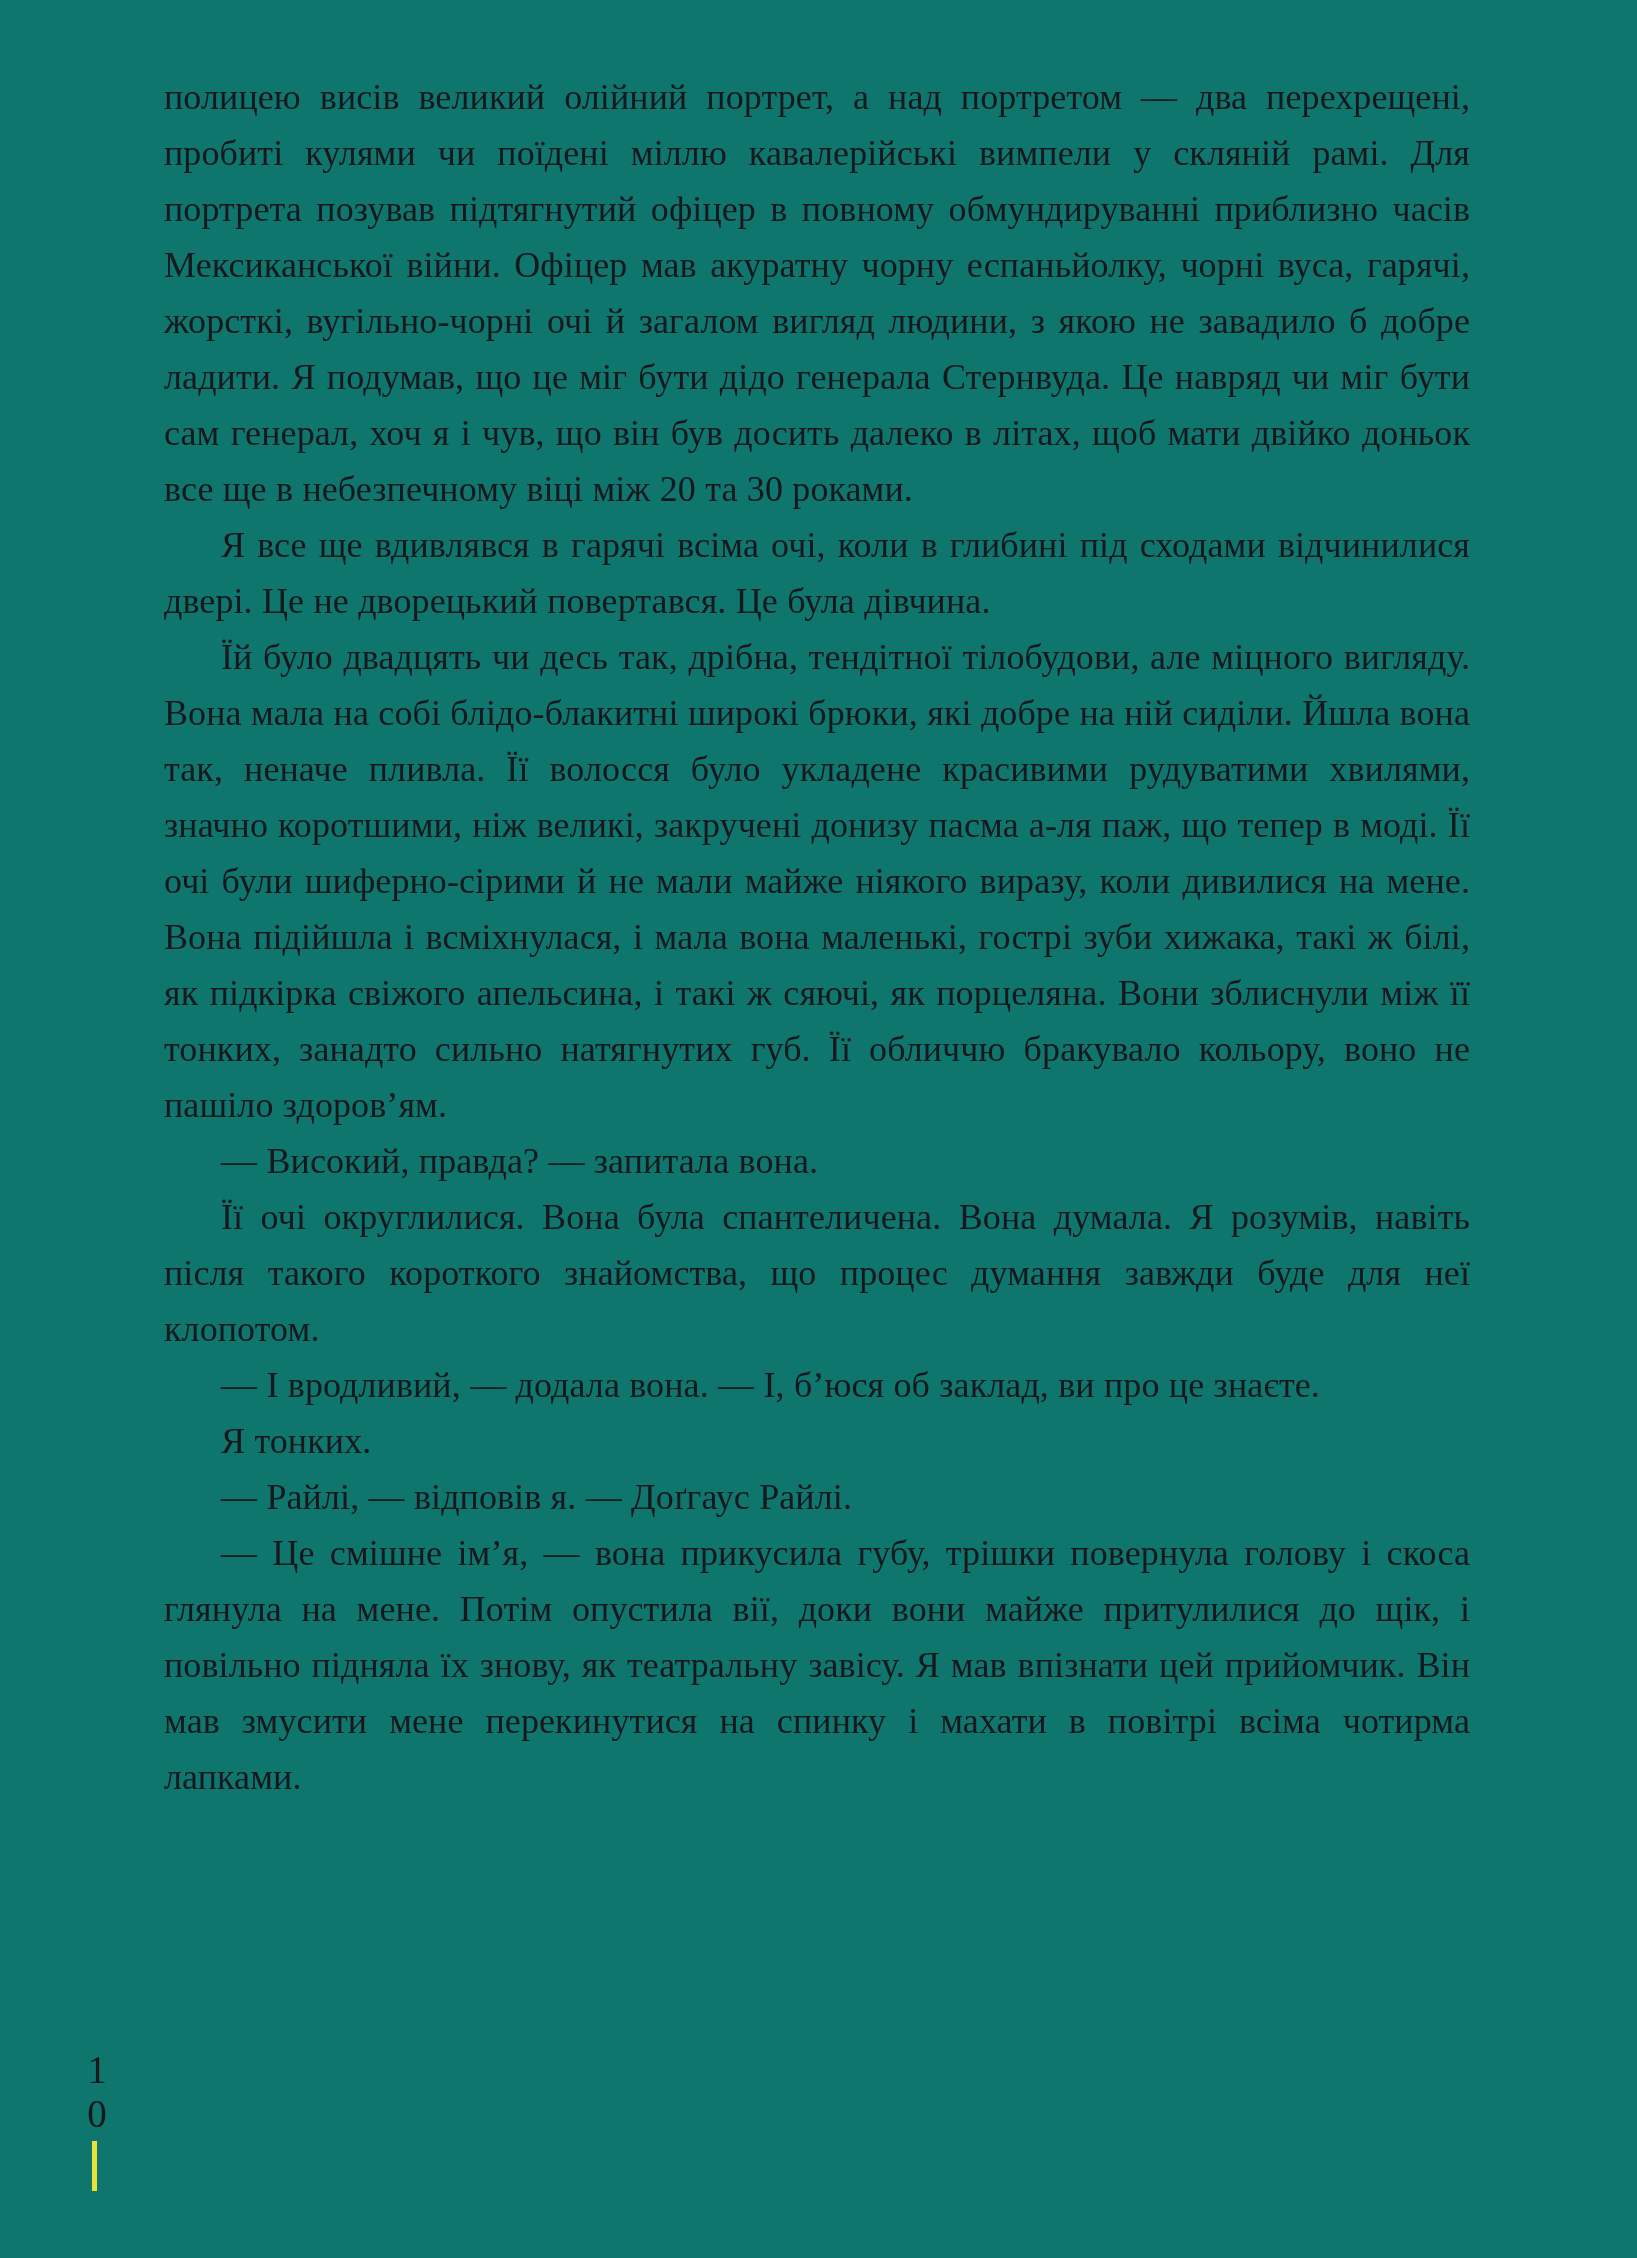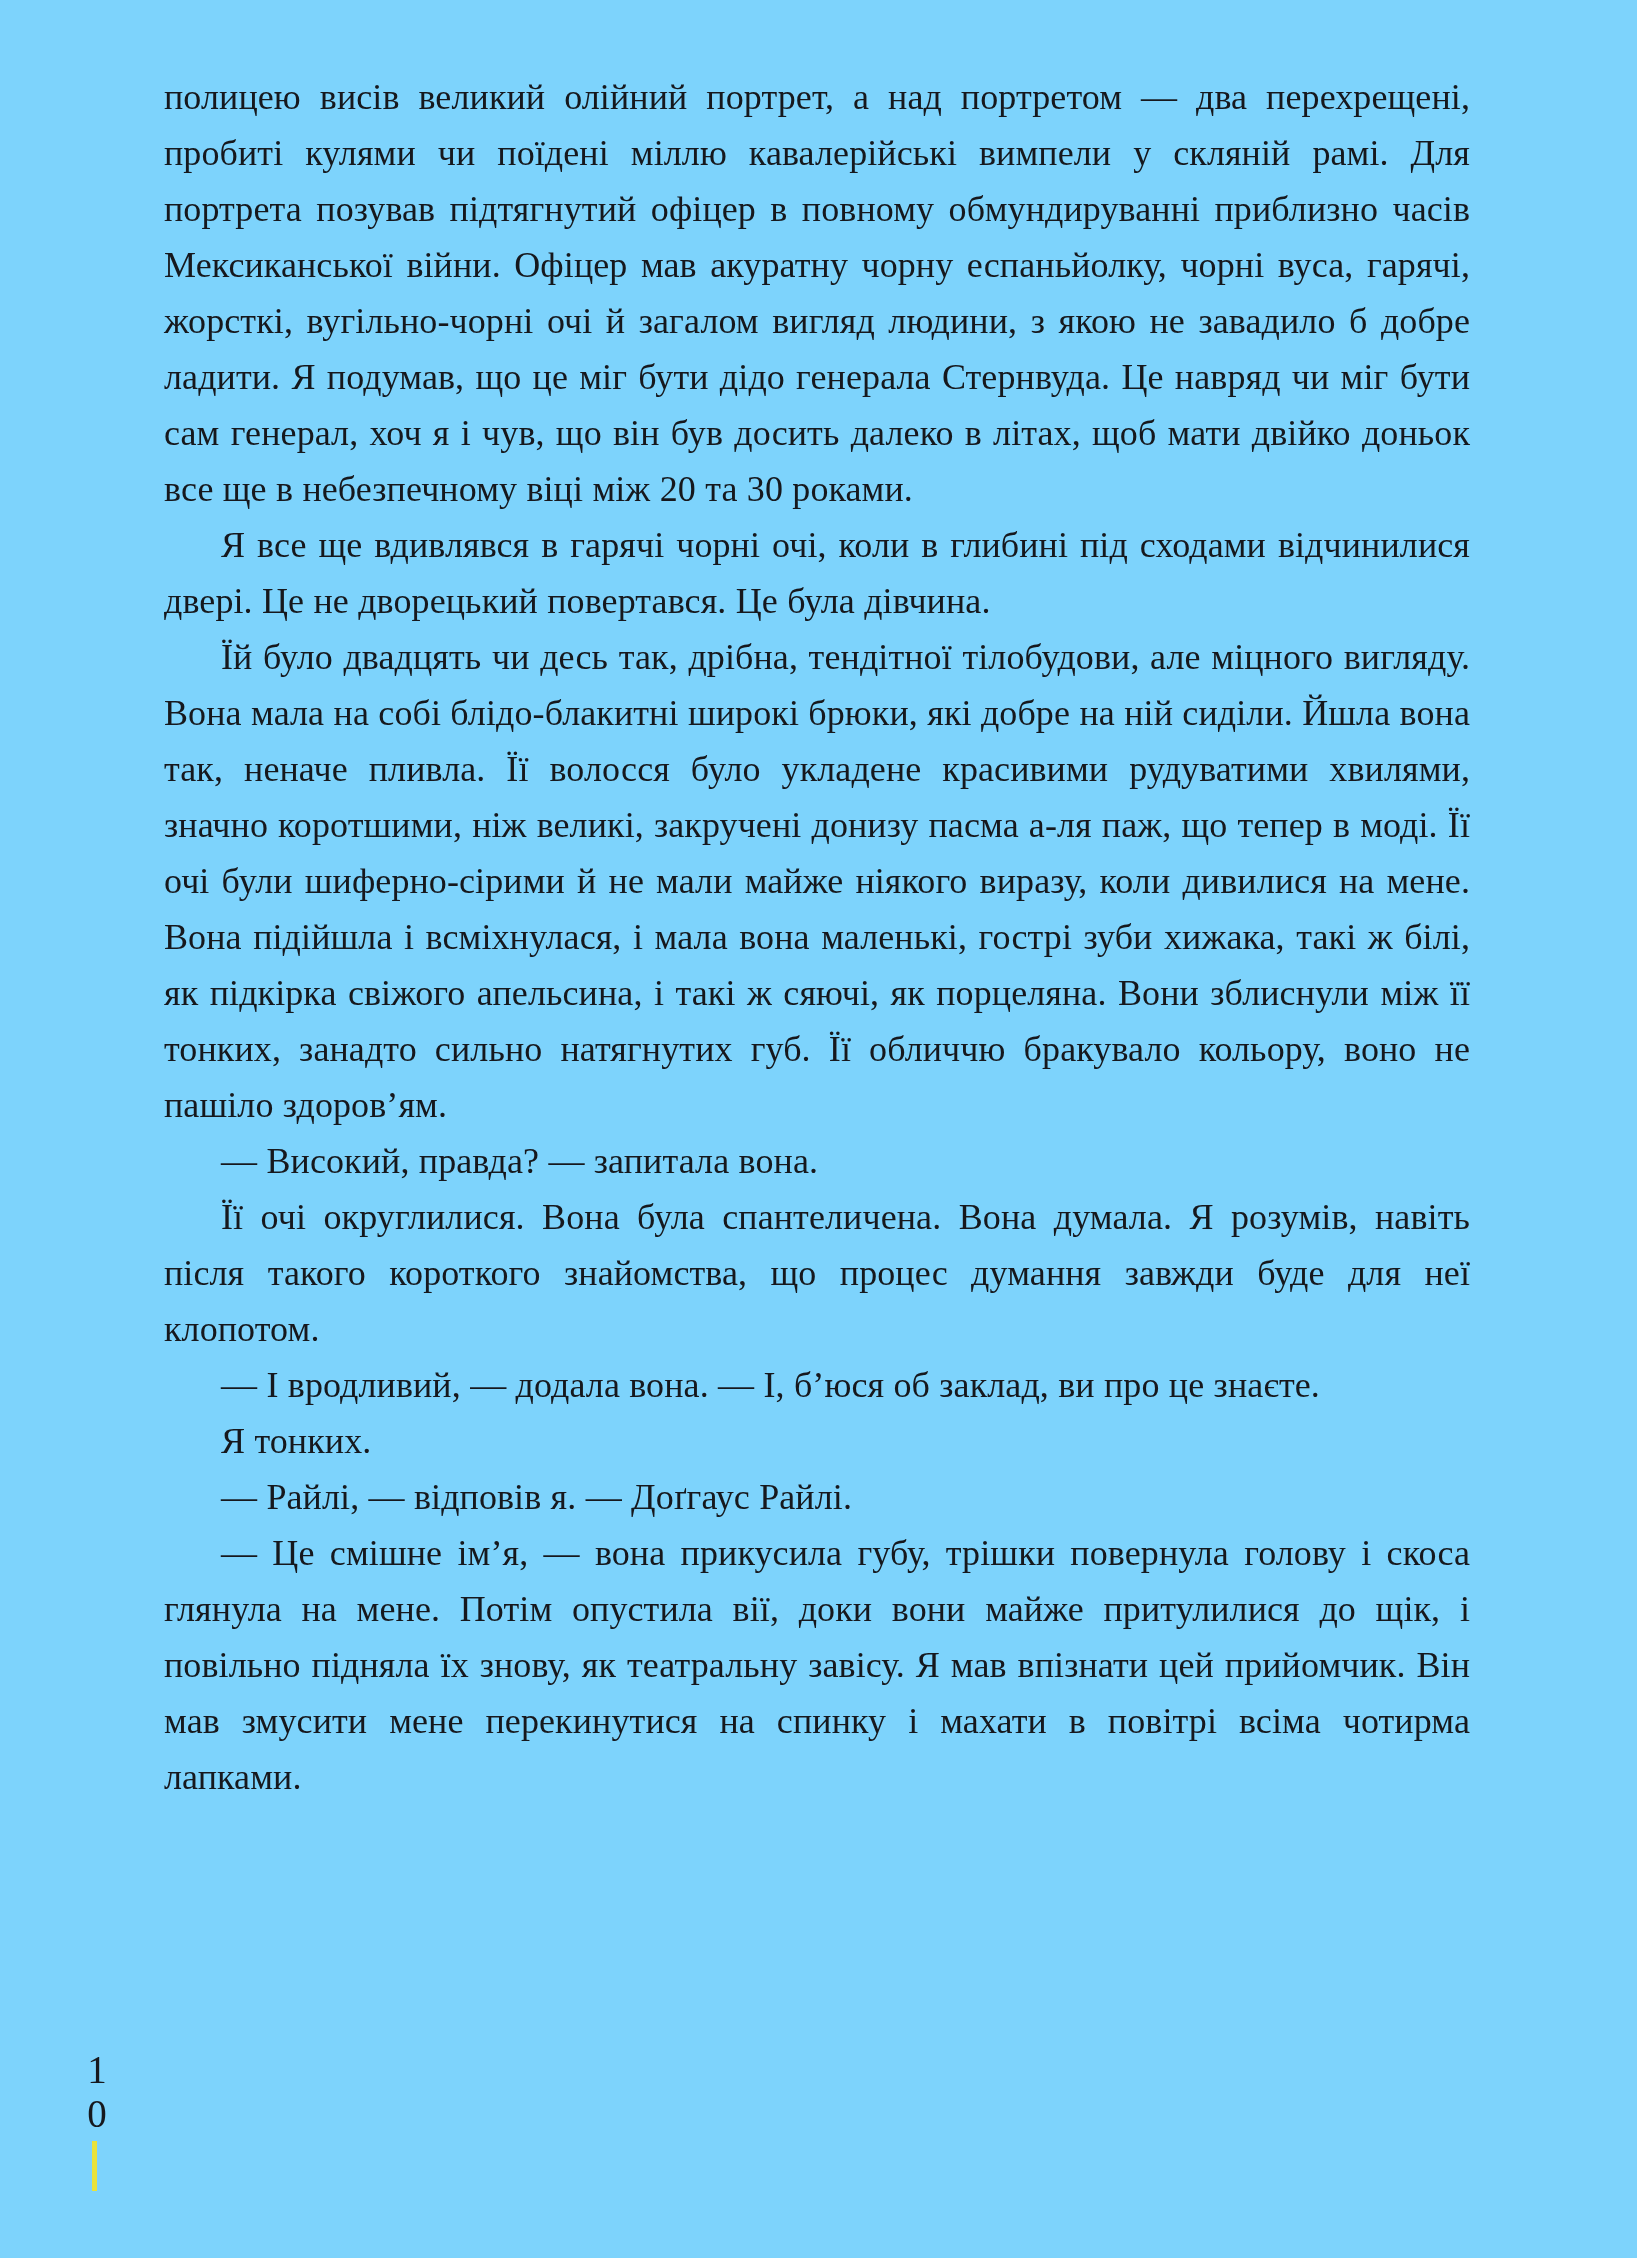--- a/index.html
+++ b/index.html
@@ -66,27 +66,27 @@
     left: 92px;
     top: 2141px;
     width: 4.8px;
     height: 50px;
     background: #e9e23a;
   }
 </style>
 </head>
 <body>
 
-<div id="page" style="background: #7dd3fc;">
+<div id="page" style="background: #0f766e;">
 
   <div id="text-column">
 
     <p class="para" style="color: rgb(22, 24, 29);">полицею висів великий олійний портрет, а над портретом — два перехрещені, пробиті кулями чи поїдені міллю кавалерійські вимпели у скляній рамі. Для портрета позував підтягнутий офіцер в повному обмундируванні приблизно часів Мексиканської війни. Офіцер мав акуратну чорну еспаньйолку, чорні вуса, гарячі, жорсткі, вугільно-чорні очі й загалом вигляд людини, з якою не завадило б добре ладити. Я подумав, що це міг бути дідо генерала Стернвуда. Це навряд чи міг бути сам генерал, хоч я і чув, що він був досить далеко в літах, щоб мати двійко доньок все ще в небезпечному віці між 20 та 30 роками.</p>
 
-    <p class="para indent" style="color: rgb(22, 24, 29);">Я все ще вдивлявся в гарячі чорні очі, коли в глибині під сходами відчинилися двері. Це не дворецький повертався. Це була дівчина.</p>
+    <p class="para indent" style="color: rgb(22, 24, 29);">Я все ще вдивлявся в гарячі всіма очі, коли в глибині під сходами відчинилися двері. Це не дворецький повертався. Це була дівчина.</p>
 
     <p class="para indent" style="color: rgb(22, 24, 29);">Їй було двадцять чи десь так, дрібна, тендітної тілобудови, але міцного вигляду. Вона мала на собі блідо-блакитні широкі брюки, які добре на ній сиділи. Йшла вона так, неначе пливла. Її волосся було укладене красивими рудуватими хвилями, значно коротшими, ніж великі, закручені донизу пасма а-ля паж, що тепер в моді. Її очі були шиферно-сірими й не мали майже ніякого виразу, коли дивилися на мене. Вона підійшла і всміхнулася, і мала вона маленькі, гострі зуби хижака, такі ж білі, як підкірка свіжого апельсина, і такі ж сяючі, як порцеляна. Вони зблиснули між її тонких, занадто сильно натягнутих губ. Її обличчю бракувало кольору, воно не пашіло здоров’ям.</p>
 
     <p class="para indent" style="color: rgb(22, 24, 29);">— Високий, правда? — запитала вона.</p>
 
 
     <p class="para indent" style="color: rgb(22, 24, 29);">Її очі округлилися. Вона була спантеличена. Вона думала. Я розумів, навіть після такого короткого знайомства, що процес думання завжди буде для неї клопотом.</p>
 
     <p class="para indent" style="color: rgb(22, 24, 29);">— І вродливий, — додала вона. — І, б’юся об заклад, ви про це знаєте.</p>
 

